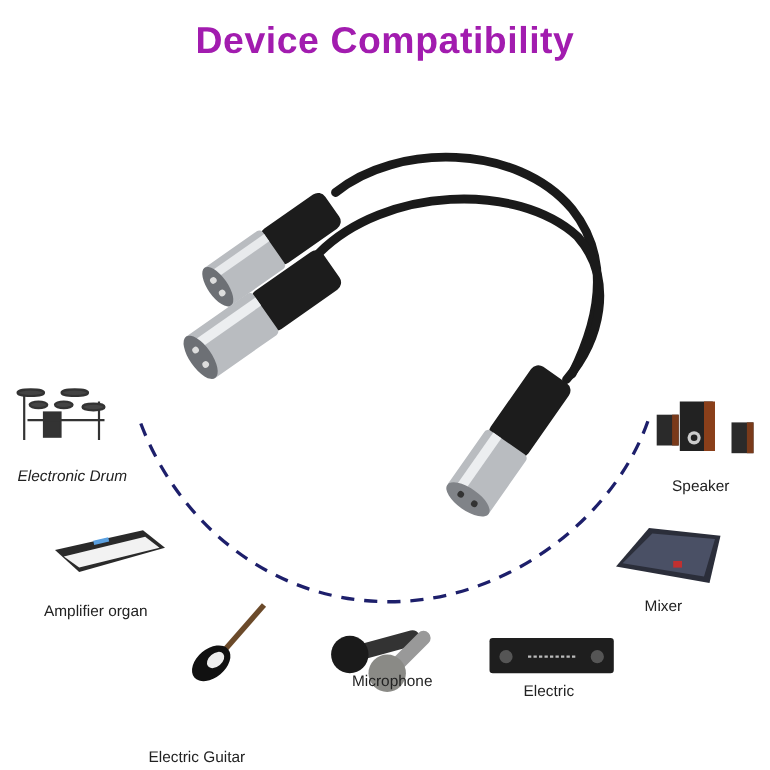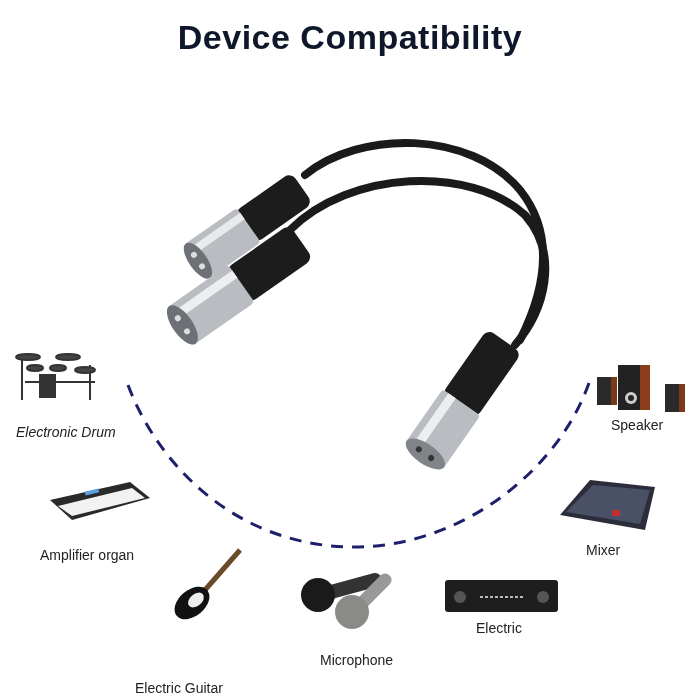--- a/index.html
+++ b/index.html
@@ -1,17 +1,17 @@
 <!DOCTYPE html>
 <html><head>
 <meta charset="utf-8">
 <style>
   html,body{margin:0;padding:0;background:#fff;}
   #stage{position:relative;width:700px;height:700px;overflow:hidden;background:#fff;font-family:"Liberation Sans",sans-serif;}
-  .title{position:absolute;left:0;top:18px;width:700px;text-align:center;font-weight:bold;font-size:34px;color:#0f172a;letter-spacing:0.5px;}
+  .title{position:absolute;left:0;top:18px;width:700px;text-align:center;font-weight:bold;font-size:34px;color:#a21caf;letter-spacing:0.5px;}
   .lbl{position:absolute;font-size:14px;color:#222;white-space:nowrap;}
   svg{position:absolute;left:0;top:0;}
 </style>
 </head>
 <body>
 
 <div id="stage">
   <svg width="700" height="700" viewBox="0 0 700 700">
 
     <path d="M128,385 C160,470 240,545 350,547 C460,549 560,470 590,380" fill="none" stroke="#1d1f6b" stroke-width="3" stroke-dasharray="12,9"></path>
@@ -102,17 +102,17 @@
       <rect x="665" y="384" width="20" height="28" fill="#2a2a2a"></rect>
         <rect x="679" y="384" width="6" height="28" fill="#7a3a1a"></rect>
     </g>
   </svg>
 
   <div class="title">Device Compatibility</div>
 
   <div class="lbl" style="left:16px;top:424px;font-style:italic;">Electronic Drum</div>
   <div class="lbl" style="left:40px;top:547px;">Amplifier organ</div>
   <div class="lbl" style="left:135px;top:632px;margin-top:48px;">Electric Guitar</div>
-  <div class="lbl" style="left:320px;top:652px;">Microphone</div>
+  <div class="lbl" style="left:320px;top:611px;">Microphone</div>
   <div class="lbl" style="left:476px;top:620px;">Electric</div>
   <div class="lbl" style="left:586px;top:542px;">Mixer</div>
-  <div class="lbl" style="left:611px;top:417px;">Speaker</div>
+  <div class="lbl" style="left:611px;top:433px;">Speaker</div>
 </div>
 
 </body></html>

